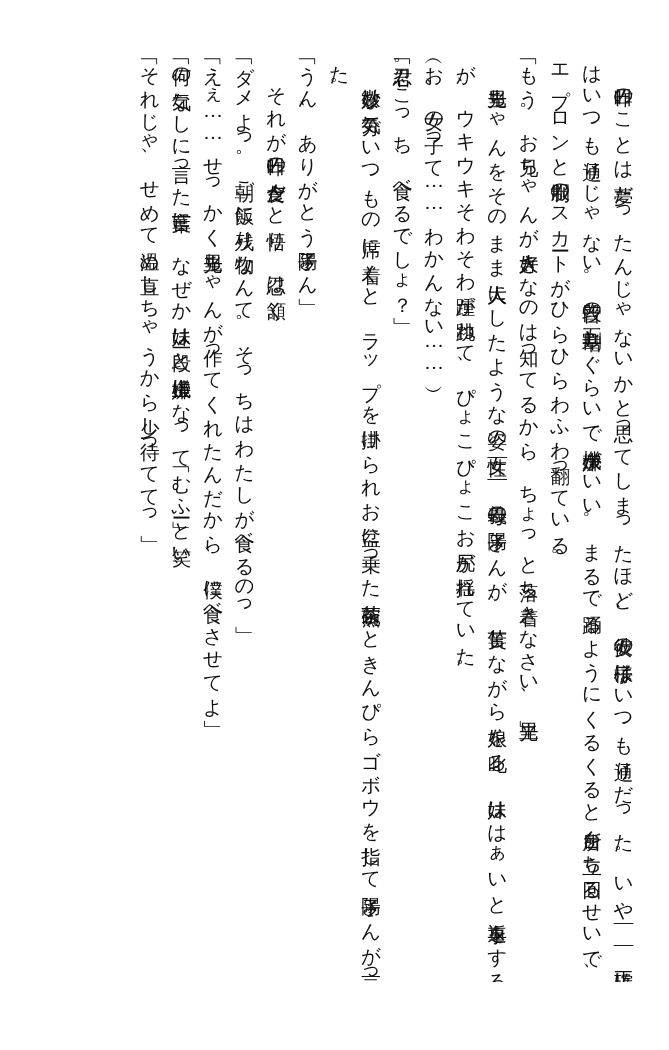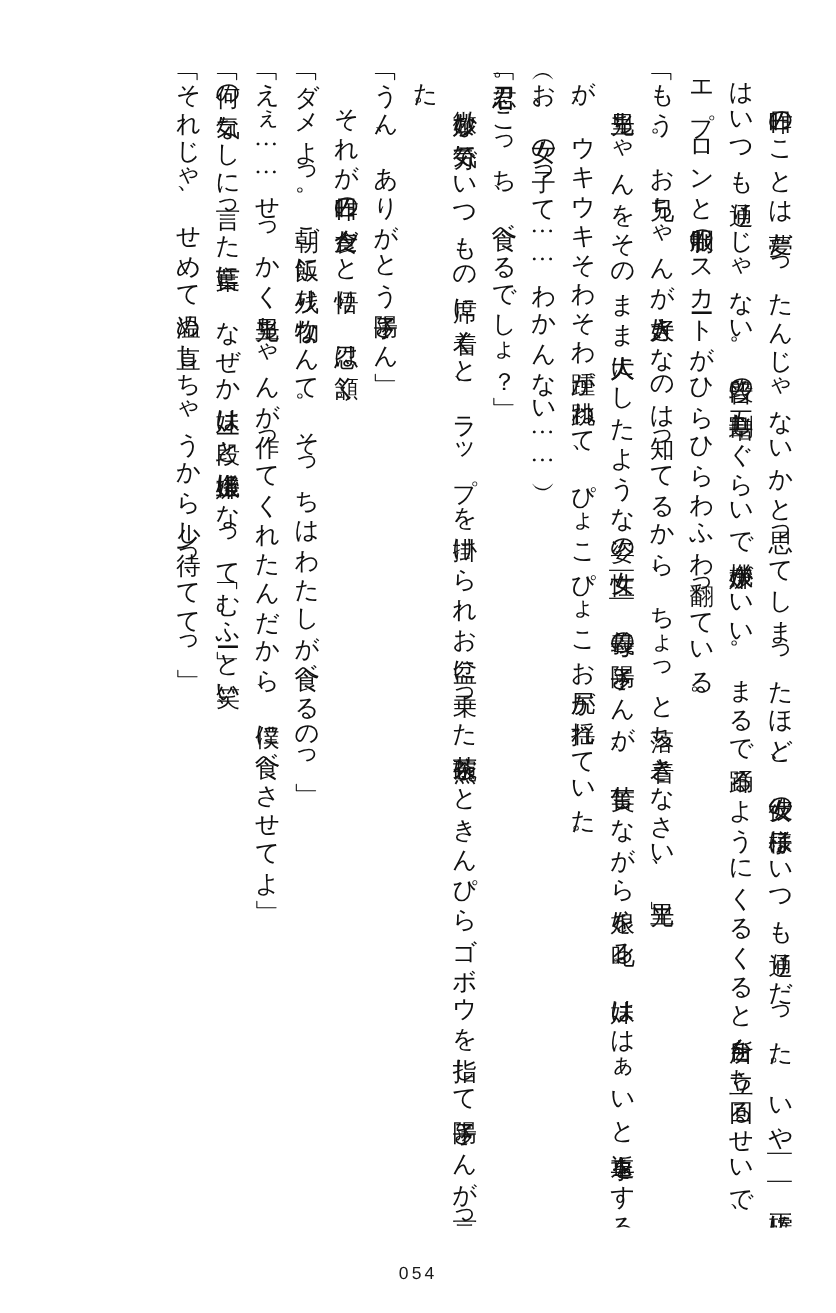--- a/index.html
+++ b/index.html
@@ -63,14 +63,13 @@
     <p class="para">（お、女の子って……わかんない……）</p>
     <p class="para">「忍君。こっち、食べるでしょ？」</p>
     <p class="para">　微妙な気分でいつもの席に着くと、ラップを掛けられお盆に乗った茶碗蒸しときんぴらゴボウを指して陽子さんが言った。</p>
     <p class="para">「うん、ありがとう陽子さん」</p>
     <p class="para">　それが昨日の夕食だと悟り、忍は頷く。</p>
     <p class="para">「ダメよっ。朝ご飯に残り物なんて。そっちはわたしが食べるのっ」</p>
     <p class="para">「えぇ……せっかく光里ちゃんが作ってくれたんだから、僕に食べさせてよ」</p>
     <p class="para">「何の気なしに言った言葉に、なぜか妹は一段と上機嫌になって「むふー」と笑い、</p>
     <p class="para">「それじゃ、せめて温め直しちゃうから少し待っててっ」</p>
   </div>
-  <div class="page-number">054</div>
 </div>
 
 </body></html>

